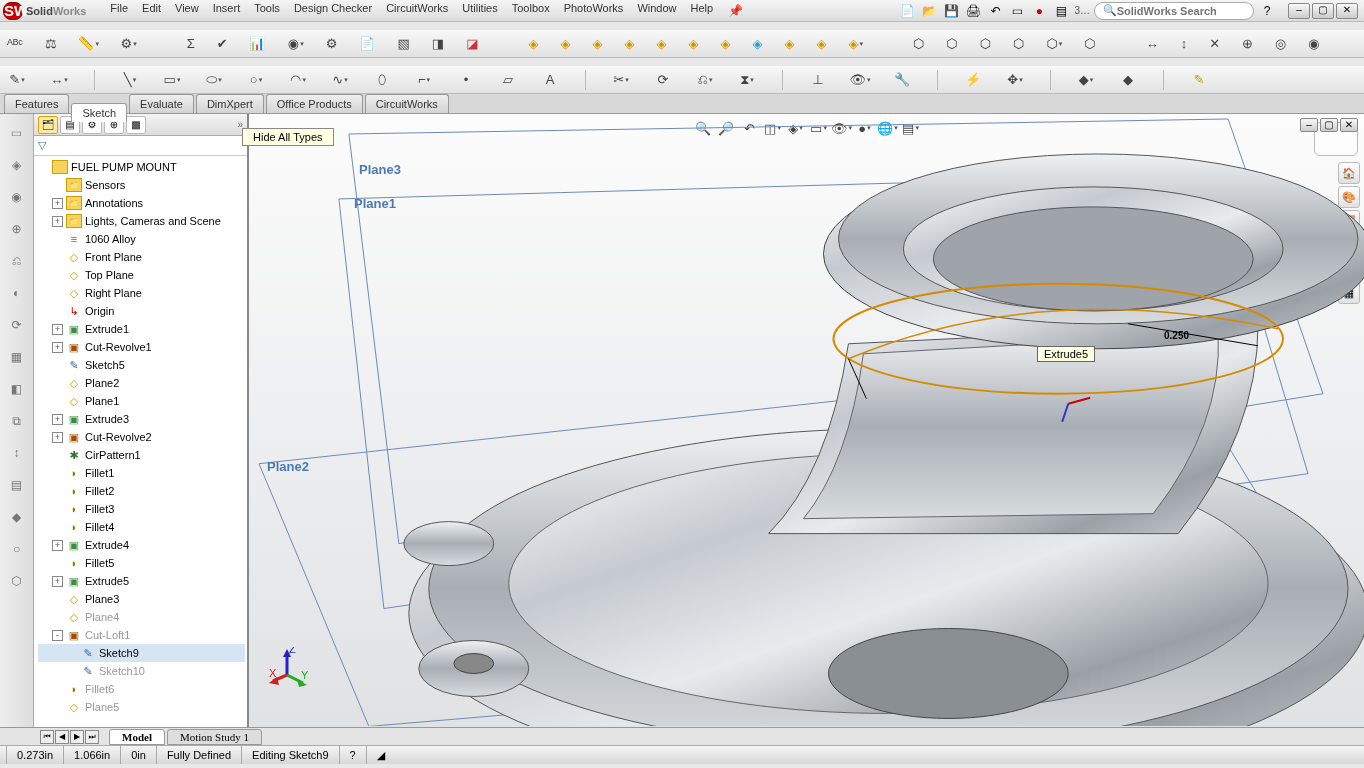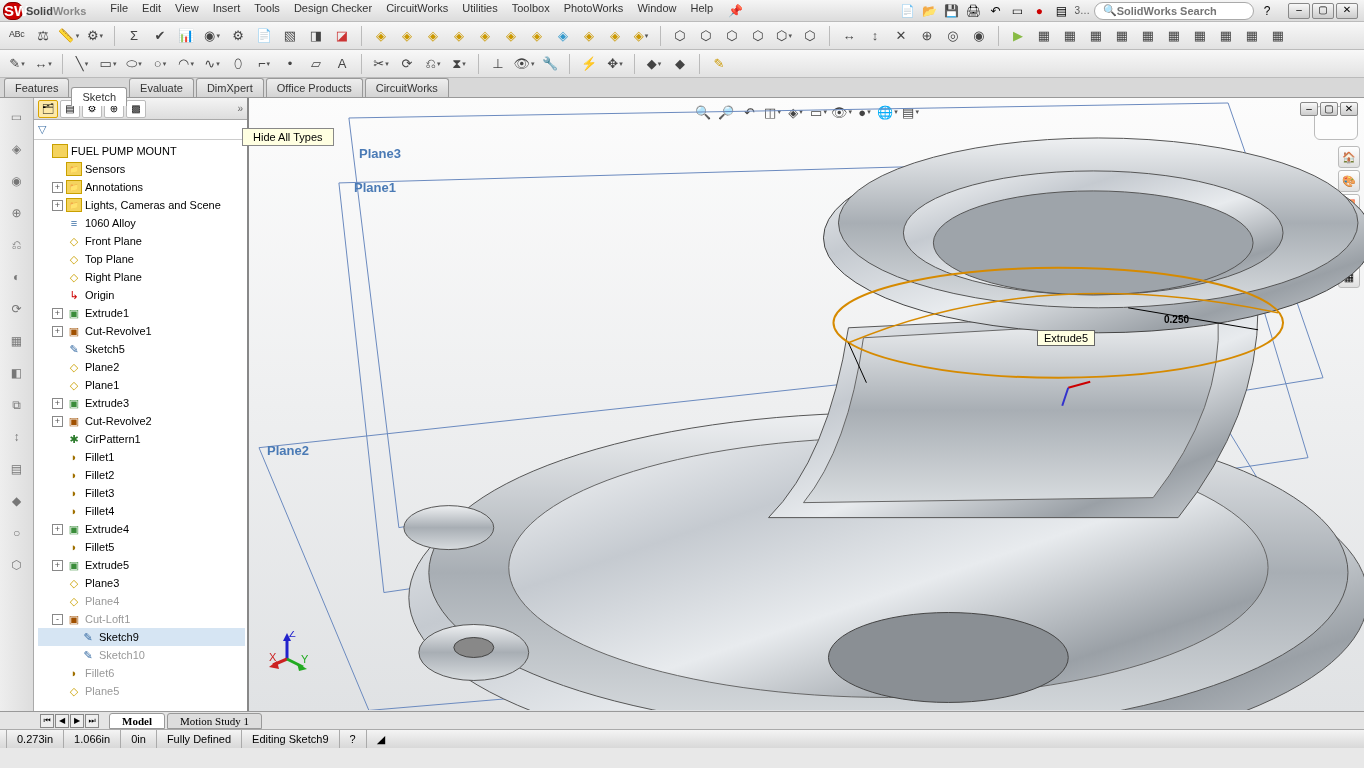--- a/index.html
+++ b/index.html
@@ -13,21 +13,21 @@
 .menubar { display:flex; gap:14px; padding-left:4px;}
 .menubar span { color:#333; cursor:default; }
 .titlebar-right { margin-left:auto; display:flex; align-items:center; gap:4px; padding-right:6px;}
 .search-box { width:160px; height:18px; border:1px solid #aaa; border-radius:9px; background:#fff; padding:0 8px; display:flex; align-items:center; }
 .search-box input { border:none; outline:none; width:100%; font-size:11px; color:#888;font-weight:bold; }
 .win-btns { display:flex; gap:2px; margin-left:8px;}
 .win-btn { width:22px; height:16px; border:1px solid #888; background:linear-gradient(#f8f8f8,#ccc); border-radius:2px; text-align:center; line-height:12px; font-size:10px;}
 .tb-icon { width:18px; height:18px; border:1px solid transparent; display:inline-flex; align-items:center; justify-content:center; font-size:12px;}
 
 
-.toolbar-row { height:28px; background:linear-gradient(#f8f8f8,#e2e2e2); border-bottom:1px solid #bbb; display:flex; align-items:center; padding:0 6px; gap:4px;}
+.toolbar-row { height:28px; background:linear-gradient(#f8f8f8,#e2e2e2); border-bottom:1px solid #bbb; display:flex; align-items:center; padding:0 6px; gap:20px;margin-top:8px;}
 .tool { width:22px; height:22px; border:1px solid transparent; border-radius:2px; display:flex; align-items:center; justify-content:center; font-size:13px; color:#444;}
 .sep { width:1px; height:20px; background:#bbb; margin:0 4px;}
 .tool.dd::after { content:"▾"; font-size:7px; color:#555; margin-left:1px;}
 
 
 .cm-tabs { height:20px; background:#d8d8d8; border-bottom:1px solid #999; display:flex; align-items:flex-end; padding-left:4px;}
 .cm-tab { padding:3px 10px; border:1px solid #999; border-bottom:none; background:linear-gradient(#eee,#d4d4d4); margin-right:2px; border-radius:3px 3px 0 0; color:#333;}
 .cm-tab.active { background:#fff; font-weight:normal; position:relative; top:9px;}
 
 

